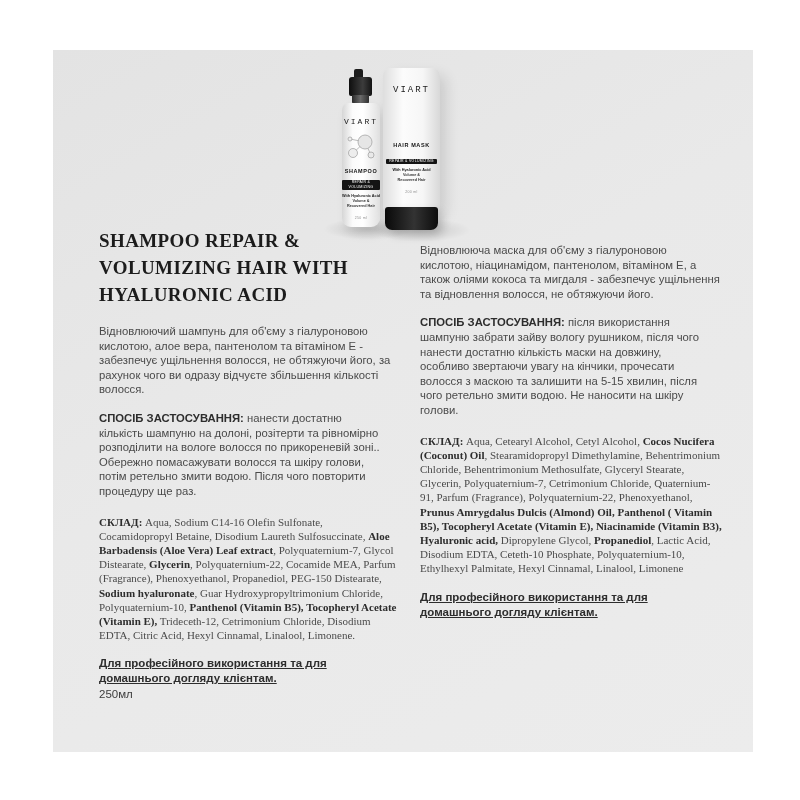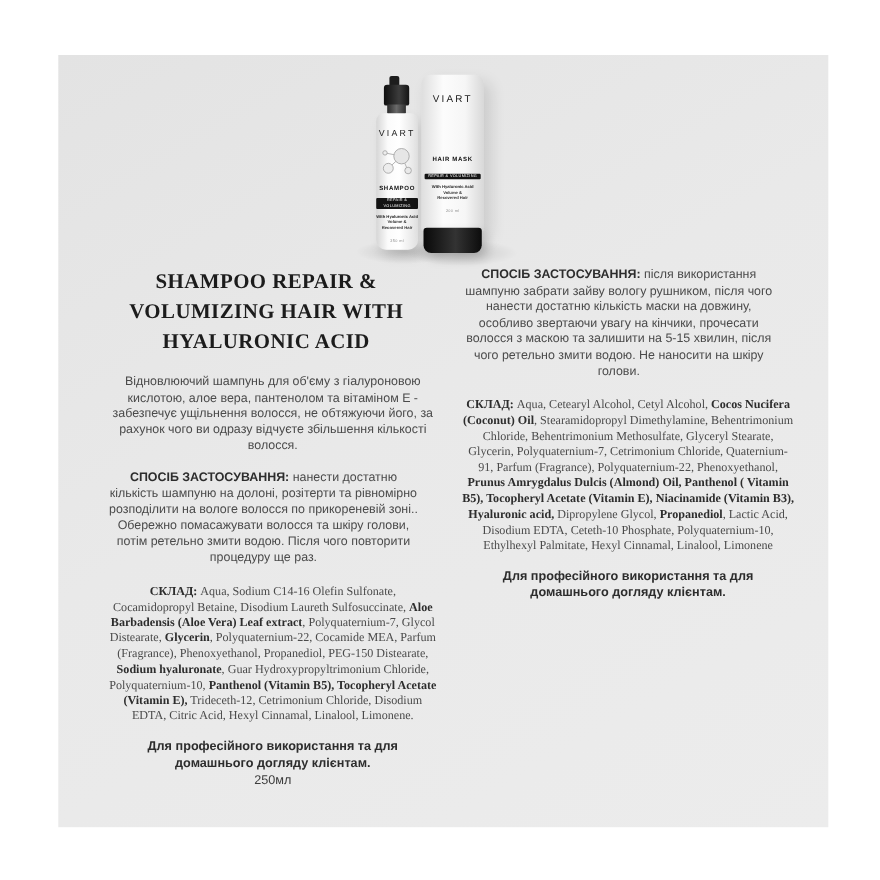--- a/index.html
+++ b/index.html
@@ -27,21 +27,21 @@
     background:linear-gradient(90deg,#d6d6d6 0%,#fbfbfb 28%,#ffffff 55%,#e0e0e0 100%);
     border-radius:7px 7px 9px 9px;
     box-shadow:5px 6px 12px rgba(0,0,0,0.10);
   }
   .pump-tip{position:absolute;left:301px;top:19px;width:9px;height:10px;background:#1d1d1d;border-radius:2px 2px 0 0;}
   .pump-head{position:absolute;left:296px;top:27px;width:23px;height:19px;background:linear-gradient(90deg,#0e0e0e,#3c3c3c 60%,#141414);border-radius:3px 3px 2px 2px;}
   .pump-ring{position:absolute;left:299px;top:45px;width:17px;height:9px;background:linear-gradient(90deg,#2a2a2a,#6a6a6a,#2f2f2f);border-radius:0 0 2px 2px;}
 
   .bottle-label{position:absolute;left:0;top:0;width:100%;height:100%;text-align:center;}
   .brand{
-    font-family:Liberation Sans, sans-serif;color:#1b1b1b;
+    font-family:Liberation Mono, monospace;color:#1b1b1b;
     letter-spacing:2px;font-size:8px;line-height:8px;
   }
   .bottle-label .brand{margin-top:15px;}
   .molecule{margin-top:4px;}
   .pack-name{font-size:5.5px;font-weight:bold;letter-spacing:0.6px;color:#111;line-height:6px;}
   .badge{
     display:inline-block;background:#141414;color:#ffffff;
     font-size:3.5px;line-height:5px;padding:0 3px;border-radius:1px;
     margin-top:2px;letter-spacing:0.3px;
   }
@@ -59,33 +59,33 @@
   .tube-label .brand{margin-top:18px;font-size:9px;}
   .tube-mid{margin-top:48px;}
   .tube-cap{
     position:absolute;left:332px;top:157px;width:53px;height:23px;
     background:linear-gradient(90deg,#090909,#333333 55%,#0c0c0c);
     border-radius:3px 3px 7px 7px;
     box-shadow:4px 5px 10px rgba(0,0,0,0.18);
   }
 
   
-  .col{position:absolute;top:193px;text-align:center;}
+  .col{position:absolute;top:177px;}
   .col-left{left:46px;width:298px;}
   .col-right{left:367px;width:302px;}
   .title{
     font-family:"Liberation Serif", serif;font-weight:bold;
     font-size:19px;line-height:27px;letter-spacing:0.4px;color:#1c1c1c;
     margin:0 0 13px 0;max-width:286px;
   }
   .desc{font-size:11.3px;line-height:14.6px;color:#4a4a4a;margin:16px 0 14px 0;}
   .usage{font-size:11.3px;line-height:14.6px;color:#4a4a4a;margin:0 17px 16px 0;}
   .ingr{font-size:11px;line-height:14.2px;color:#4a4a4a;margin:0 0 14px 0;font-family:Liberation Serif, serif;}
   .seg-b{font-weight:bold;color:#2d2d2d;}
-  .footer-note{font-size:11.5px;line-height:15px;font-weight:bold;color:#2d2d2d;margin:0;}
+  .footer-note{font-size:11.5px;line-height:15px;font-weight:bold;color:#2d2d2d;margin:0;text-decoration:underline;}
   .volume{font-size:11.5px;line-height:15px;color:#3d3d3d;margin:1px 0 0 0;}
 </style>
 </head>
 <body>
 
 <div class="card">
 
   <div class="photo-area">
     <div class="ground-shadow shadow-bottle"></div>
     <div class="ground-shadow shadow-tube"></div>
@@ -135,18 +135,19 @@
   <div class="col col-left">
     <h2 class="title">SHAMPOO REPAIR &amp; VOLUMIZING HAIR WITH HYALURONIC ACID</h2>
     <p class="desc">Відновлюючий шампунь для об'єму з гіалуроновою кислотою, алое вера, пантенолом та вітаміном Е - забезпечує ущільнення  волосся, не обтяжуючи його, за рахунок чого ви одразу відчуєте збільшення кількості волосся.</p>
     <p class="usage"><span class="seg-b">СПОСІБ ЗАСТОСУВАННЯ:</span><span> нанести достатню кількість шампуню на долоні, розітерти та рівномірно розподілити на вологе волосся по прикореневій зоні.. Обережно помасажувати волосся та шкіру голови, потім ретельно змити водою. Після чого повторити процедуру ще раз.</span></p>
     <p class="ingr"><span class="seg-b">СКЛАД:</span><span> Aqua, Sodium C14-16 Olefin Sulfonate, Cocamidopropyl Betaine, Disodium Laureth Sulfosuccinate, </span><span class="seg-b">Aloe Barbadensis (Aloe Vera) Leaf extract</span><span>, Polyquaternium-7, Glycol Distearate, </span><span class="seg-b">Glycerin</span><span>, Polyquaternium-22, Cocamide MEA, Parfum (Fragrance), Phenoxyethanol, Propanediol, PEG-150 Distearate, </span><span class="seg-b">Sodium hyaluronate</span><span>, Guar Hydroxypropyltrimonium Chloride, Polyquaternium-10, </span><span class="seg-b">Panthenol (Vitamin B5), Tocopheryl Acetate (Vitamin E),</span><span> Trideceth-12, Cetrimonium Chloride, Disodium EDTA, Citric Acid, Hexyl Cinnamal, Linalool, Limonene.</span></p>
     <p class="footer-note">Для професійного використання та для домашнього догляду клієнтам.</p>
     <p class="volume">250мл</p>
   </div>
 
   <div class="col col-right">
+    <p class="desc">Відновлююча маска для об'єму з  гіалуроновою кислотою, ніацинамідом, пантенолом, вітаміном Е, а також оліями кокоса та мигдаля - забезпечує ущільнення та відновлення волосся, не обтяжуючи його.</p>
     <p class="usage"><span class="seg-b">СПОСІБ ЗАСТОСУВАННЯ:</span><span> після використання шампуню забрати зайву вологу рушником, після чого нанести достатню кількість маски на довжину, особливо звертаючи увагу на кінчики, прочесати волосся з маскою та залишити на 5-15 хвилин, після чого ретельно змити водою. Не наносити на шкіру голови.</span></p>
     <p class="ingr"><span class="seg-b">СКЛАД:</span><span> Aqua, Cetearyl Alcohol, Cetyl Alcohol, </span><span class="seg-b">Cocos Nucifera (Coconut) Oil</span><span>, Stearamidopropyl Dimethylamine, Behentrimonium Chloride, Behentrimonium Methosulfate, Glyceryl Stearate, Glycerin, Polyquaternium-7, Cetrimonium Chloride, Quaternium-91, Parfum (Fragrance), Polyquaternium-22, Phenoxyethanol, </span><span class="seg-b">Prunus Amrygdalus Dulcis (Almond) Oil, Panthenol ( Vitamin B5), Tocopheryl Acetate (Vitamin E), Niacinamide (Vitamin B3), Hyaluronic acid,</span><span> Dipropylene Glycol, </span><span class="seg-b">Propanediol</span><span>, Lactic Acid, Disodium EDTA, Ceteth-10 Phosphate, Polyquaternium-10, Ethylhexyl Palmitate, Hexyl Cinnamal, Linalool, Limonene</span></p>
     <p class="footer-note">Для професійного використання та для домашнього догляду клієнтам.</p>
   </div>
 
 </div>
 
 </body></html>

